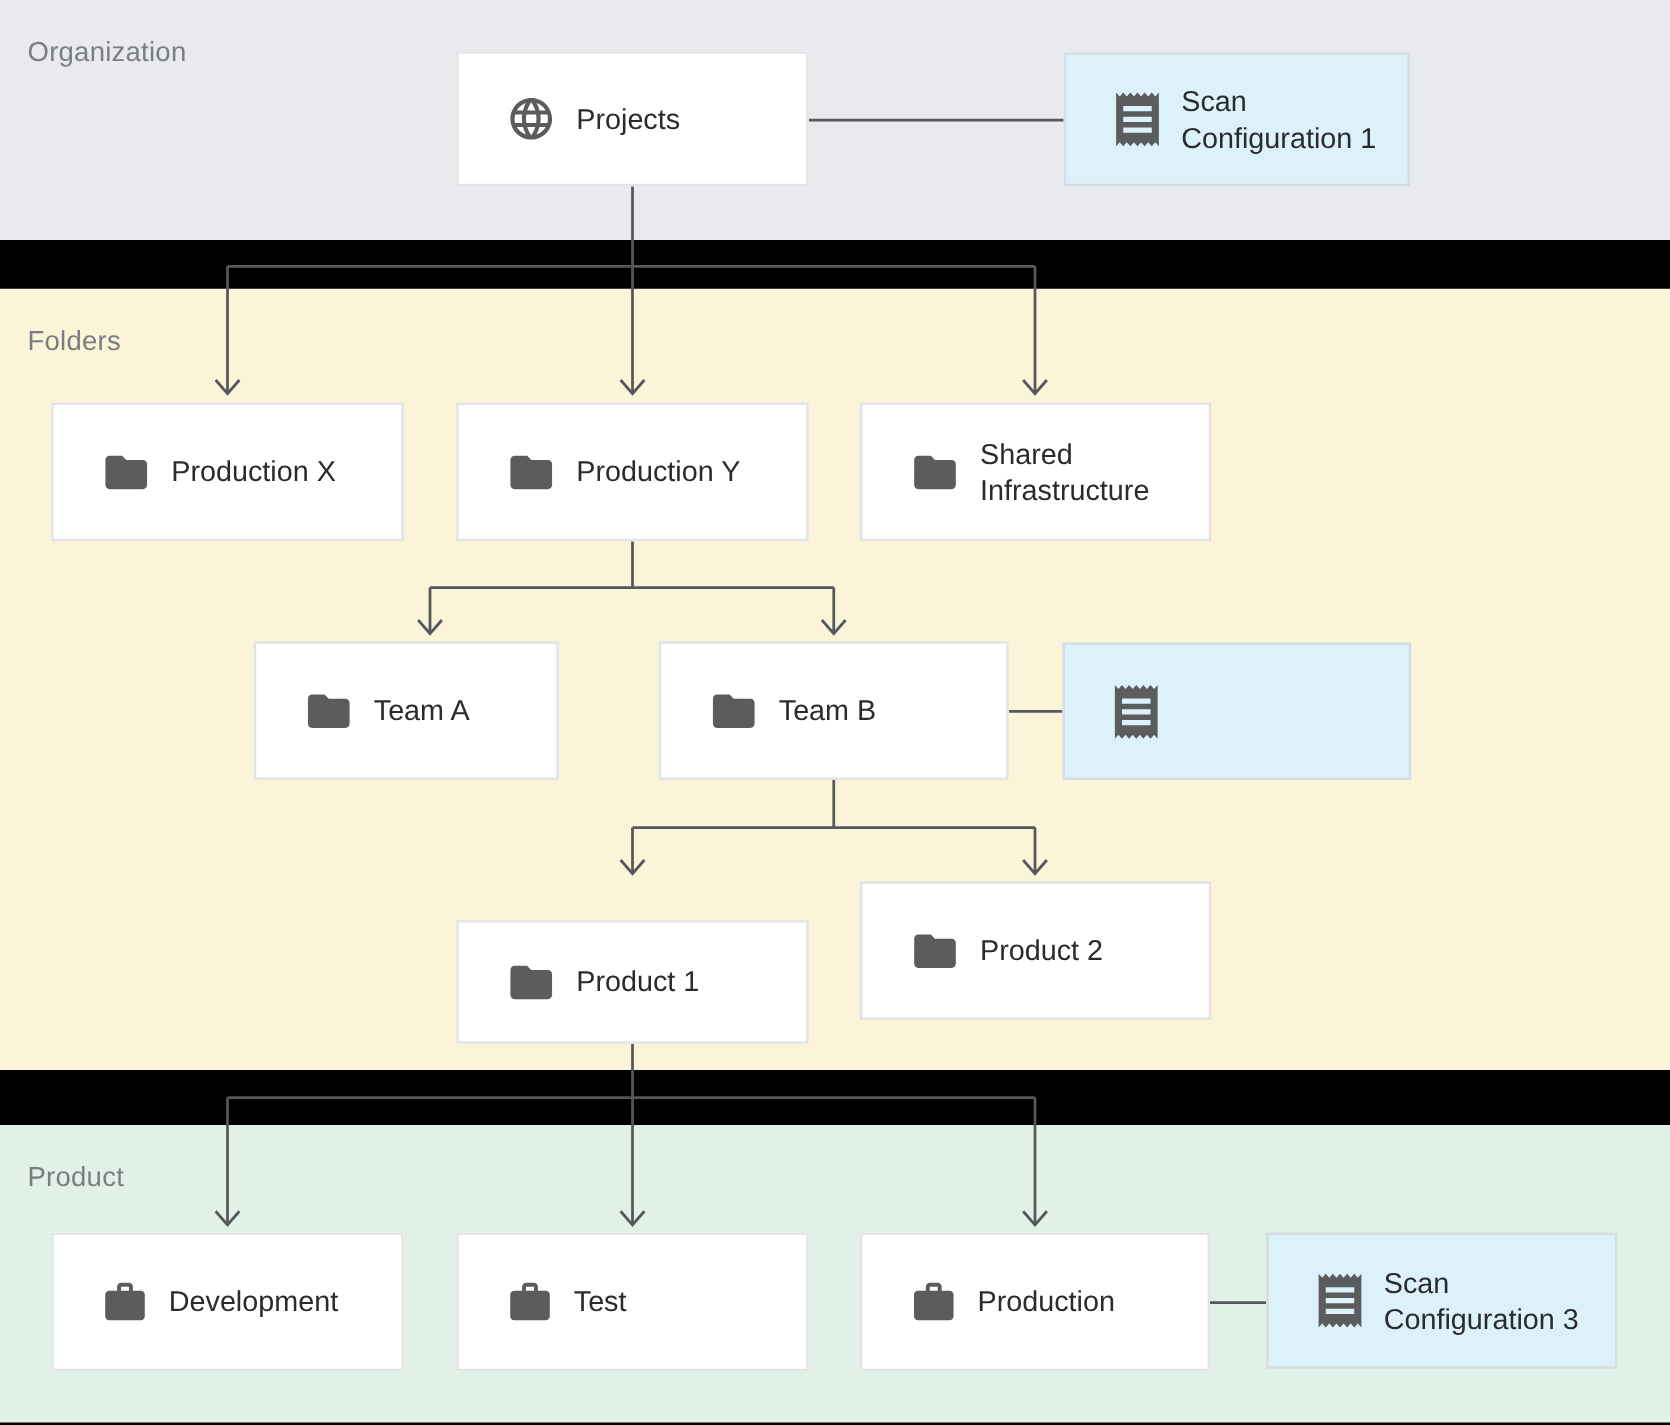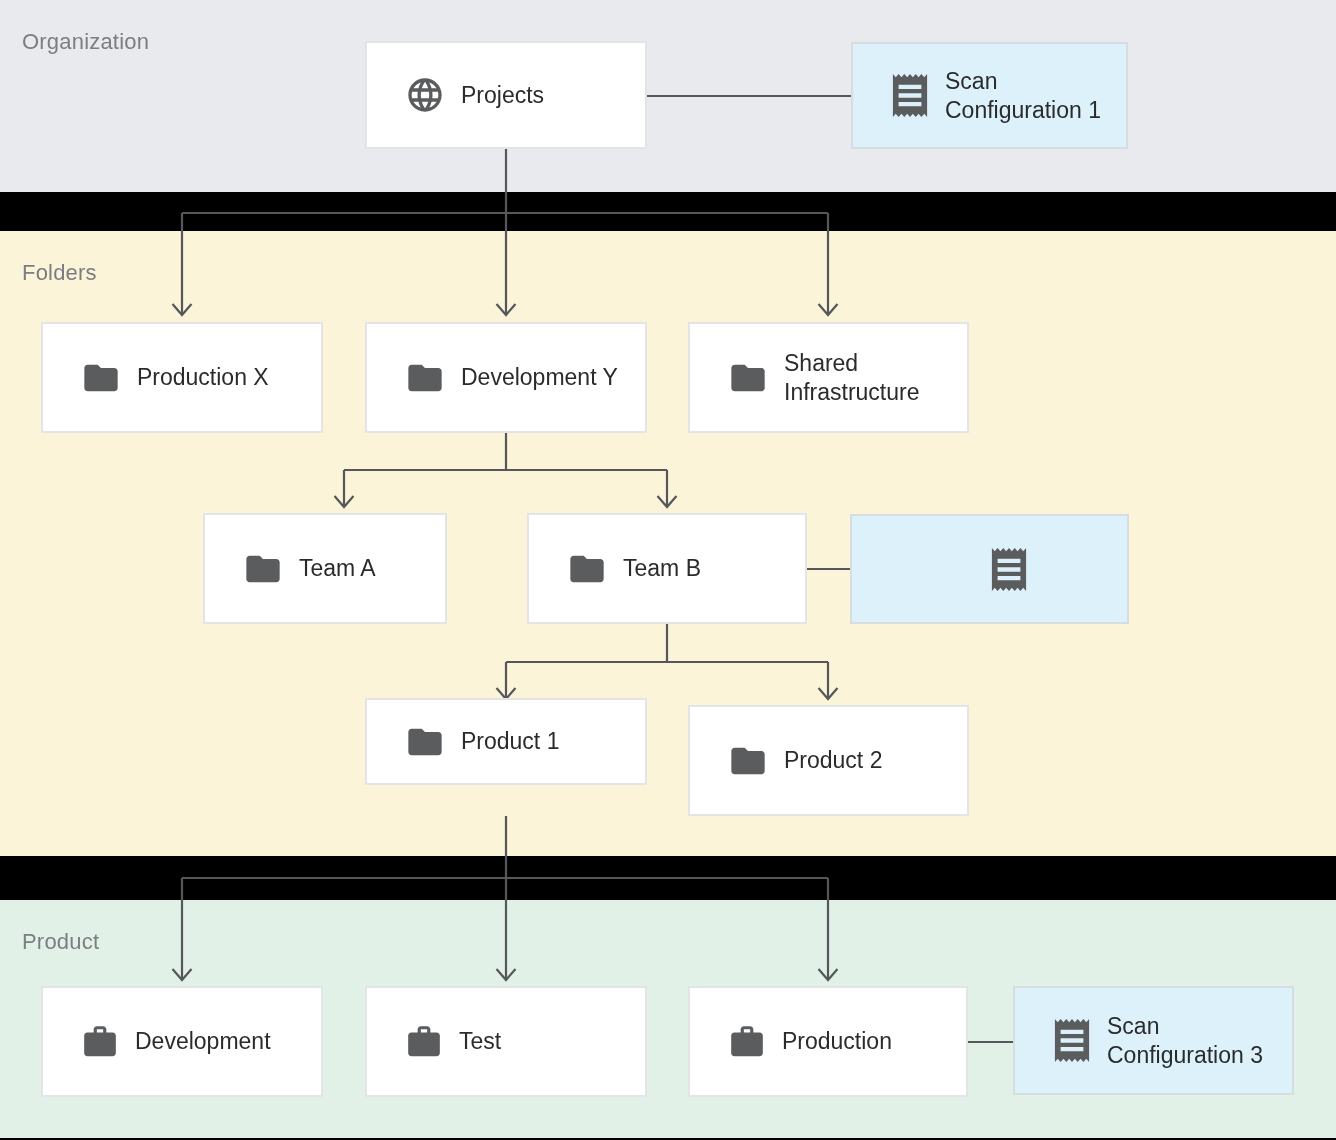--- a/index.html
+++ b/index.html
@@ -22,21 +22,21 @@
     position:absolute; left:22px; top:29px;
     font-size:22px; color:var(--band-label-text); letter-spacing:.2px;
   }
   #wires{position:absolute; left:0; top:0; z-index:2; pointer-events:none;}
   #wires path{stroke:var(--connector); stroke-width:2.2px; fill:none;}
   .node{
     position:absolute; z-index:3; box-sizing:border-box;
     background:var(--node-fill); border:2px solid var(--node-border);
     display:flex; align-items:center; padding-left:38px; gap:16px;
   }
-  .node.scan{background:var(--scan-fill); border-color:var(--scan-border);justify-content:center;}
+  .node.scan{background:var(--scan-fill); border-color:var(--scan-border);}
   .node-label{
     font-size:23px; line-height:29px; color:var(--label-text);
   }
   .icon{flex:0 0 auto; fill:var(--icon);}
   .i-globe{width:40px;height:40px;}
   .i-folder{width:40px;height:40px;}
   .i-work{width:38px;height:38px;}
   .i-receipt{width:38px;height:45px;}
 </style>
 </head>
@@ -126,21 +126,21 @@
   <div class="node" style="left:41px;top:322px;width:282px;height:111px">
     <svg class="icon i-folder" viewBox="0 0 24 24">
         <use href="#p-folder"></use>
       </svg>
     <span class="node-label">Production X</span>
   </div>
   <div class="node" style="left:365px;top:322px;width:282px;height:111px">
     <svg class="icon i-folder" viewBox="0 0 24 24">
         <use href="#p-folder"></use>
       </svg>
-    <span class="node-label">Development Y</span>
+    <span class="node-label">Production Y</span>
   </div>
   <div class="node" style="left:688px;top:322px;width:281px;height:111px">
     <svg class="icon i-folder" viewBox="0 0 24 24">
         <use href="#p-folder"></use>
       </svg>
     <span class="node-label">Shared Infrastructure</span>
   </div>
 
   <div class="node" style="left:203px;top:513px;width:244px;height:111px">
     <svg class="icon i-folder" viewBox="0 0 24 24">
@@ -153,21 +153,21 @@
         <use href="#p-folder"></use>
       </svg>
     <span class="node-label">Team B</span>
   </div>
   <div class="node scan" style="left:850px;top:514px;width:279px;height:110px">
     <svg class="icon i-receipt" viewBox="2 1.5 20 21" preserveAspectRatio="none">
         <use href="#p-receipt"></use>
       </svg>
   </div>
 
-  <div class="node" style="left:365px;top:698px;width:282px;height:87px">
+  <div class="node" style="left:365px;top:736px;width:282px;height:99px">
     <svg class="icon i-folder" viewBox="0 0 24 24">
         <use href="#p-folder"></use>
       </svg>
     <span class="node-label">Product 1</span>
   </div>
   <div class="node" style="left:688px;top:705px;width:281px;height:111px">
     <svg class="icon i-folder" viewBox="0 0 24 24">
         <use href="#p-folder"></use>
       </svg>
     <span class="node-label">Product 2</span>

